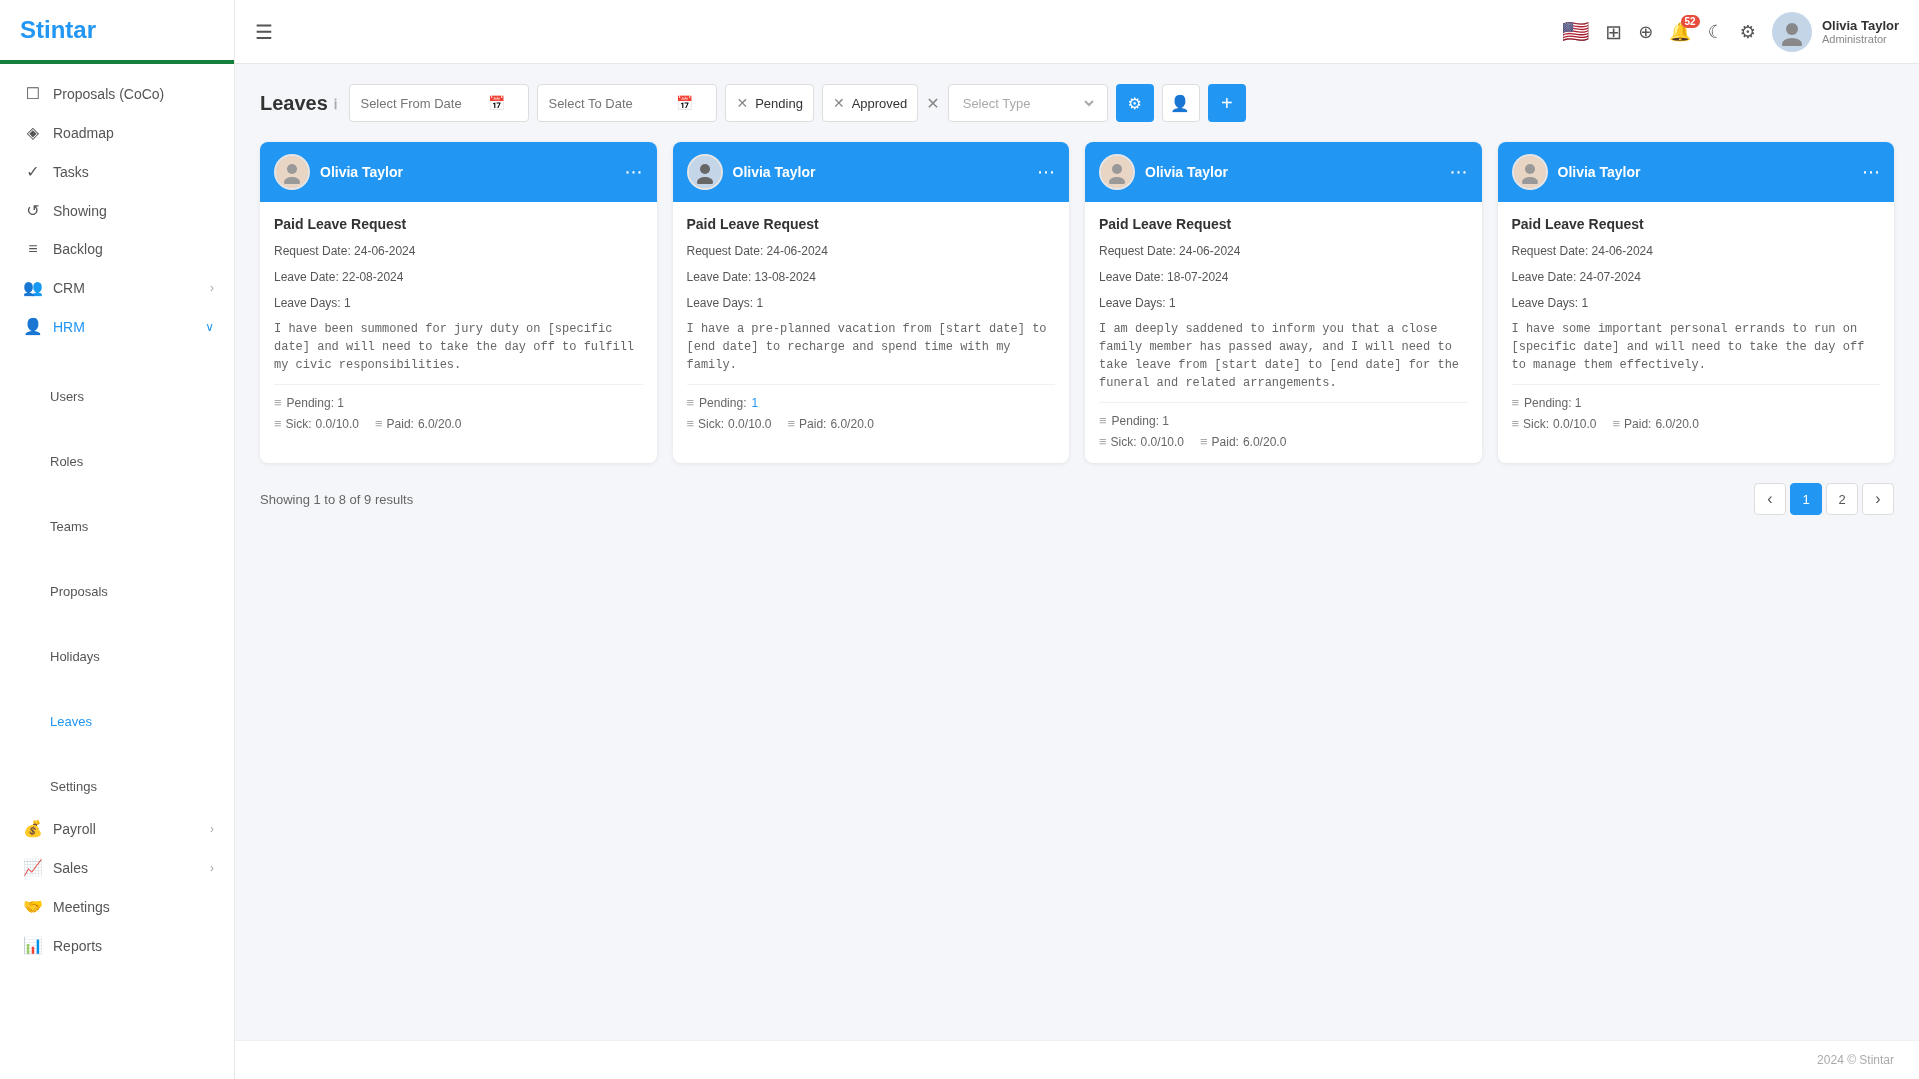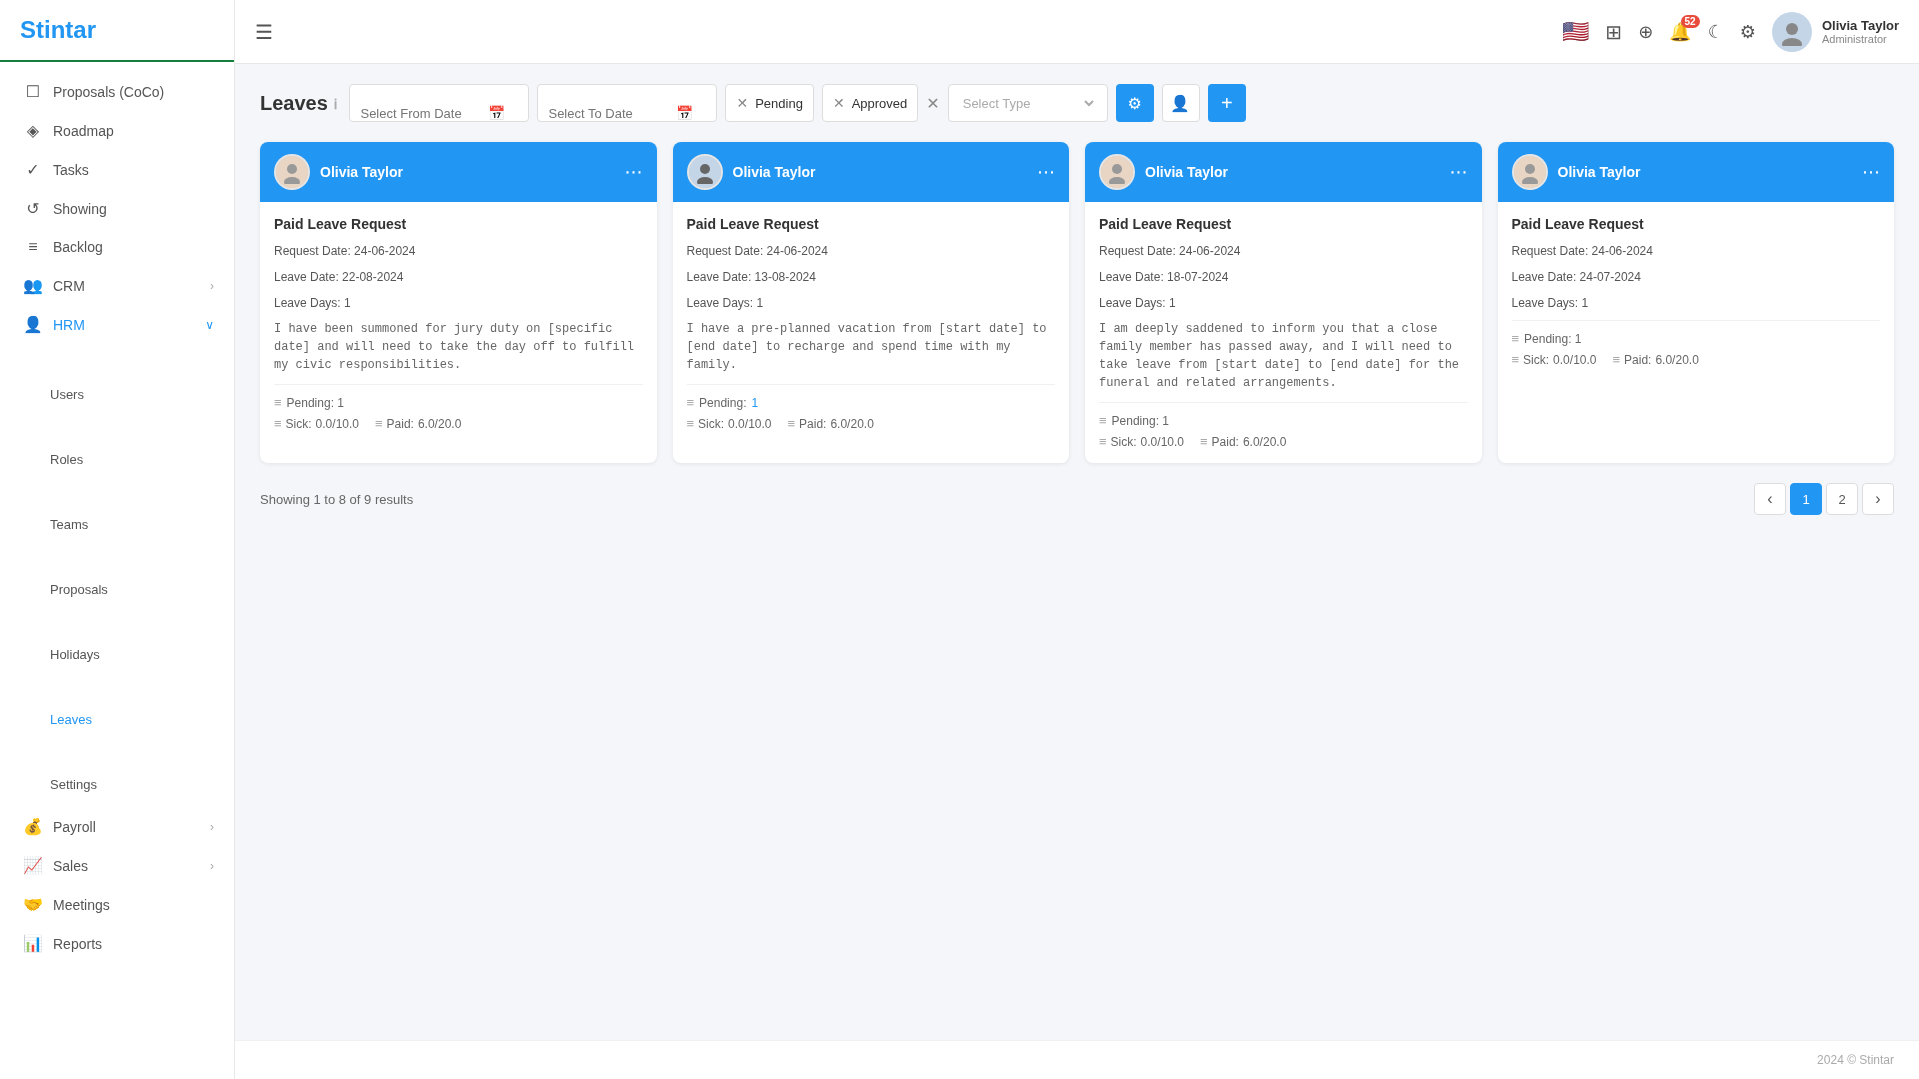--- a/index.html
+++ b/index.html
@@ -17,42 +17,42 @@
     .header-right { display: flex; align-items: center; gap: 16px; }
     .header-icon { font-size: 18px; color: #555; cursor: pointer; position: relative; }
     .badge { position: absolute; top: -6px; right: -8px; background: #e74c3c; color: #fff; font-size: 10px; border-radius: 10px; padding: 1px 4px; font-weight: bold; }
     .user-info { display: flex; align-items: center; gap: 10px; cursor: pointer; }
     .user-details { display: flex; flex-direction: column; }
     .user-name { font-size: 13px; font-weight: 600; color: #333; }
     .user-role { font-size: 11px; color: #888; }
     .flag { font-size: 22px; }
 
     
-    .sidebar-logo { padding: 16px 20px; border-bottom: 2px solid #15803d; }
+    .sidebar-logo { padding: 16px 20px; border-bottom: 4px solid #15803d; }
     .logo-text { font-size: 24px; font-weight: 800; color: #2196F3; }
 
     
     .sidebar-nav { flex: 1; padding: 10px 0; }
     .nav-item { display: flex; align-items: center; padding: 10px 20px; cursor: pointer; color: #555; font-size: 14px; gap: 10px; border-left: 3px solid transparent; transition: background 0.15s; }
     .nav-item.active-parent { color: #2196F3; }
     .nav-icon { font-size: 16px; width: 20px; text-align: center; }
     .nav-label { flex: 1; }
     .nav-arrow { font-size: 12px; color: #aaa; }
     .nav-sub { padding-left: 50px; font-size: 13px; color: #555; cursor: pointer; padding-top: 7px; padding-bottom: 7px; margin-top: 36px; }
     .nav-sub.active { color: #2196F3; font-weight: 500; }
 
     
     .content { flex: 1; padding: 20px 25px; overflow-y: auto; }
 
     
     .leaves-header { display: flex; align-items: center; gap: 12px; margin-bottom: 20px; flex-wrap: wrap; }
     .leaves-title { font-size: 20px; font-weight: 600; color: #333; display: flex; align-items: center; gap: 6px; }
     .leaves-title .info-icon { font-size: 14px; color: #aaa; }
     .filter-bar { display: flex; align-items: center; gap: 8px; flex-wrap: wrap; flex: 1; }
-    .date-input-wrap { display: flex; align-items: flex-end; border: 1px solid #ddd; border-radius: 4px; background: #fff; padding: 0 10px; height: 38px; gap: 8px; min-width: 180px; }
+    .date-input-wrap { display: flex; align-items: center; border: 1px solid #ddd; border-radius: 4px; background: #fff; padding: 0 10px; height: 38px; gap: 8px; min-width: 180px; }
     .date-input-wrap input { border: none; outline: none; font-size: 13px; color: #aaa; background: transparent; width: 120px; }
     .date-input-wrap .cal-icon { color: #aaa; font-size: 14px; cursor: pointer; }
     .filter-tag { display: flex; align-items: center; gap: 5px; border: 1px solid #ddd; border-radius: 4px; background: #fff; padding: 4px 10px; font-size: 13px; height: 38px; }
     .filter-tag .tag-x { cursor: pointer; color: #888; font-size: 14px; margin-right: 2px; }
     .tag-pending { color: #333; }
     .tag-approved { color: #333; }
     .filter-clear { color: #888; cursor: pointer; font-size: 16px; }
     .type-select-wrap { border: 1px solid #ddd; border-radius: 4px; background: #fff; padding: 0 10px; height: 38px; display: flex; align-items: center; min-width: 160px; }
     .type-select-wrap select { border: none; outline: none; font-size: 13px; color: #aaa; background: transparent; width: 100%; cursor: pointer; }
     .action-btn { width: 38px; height: 38px; border-radius: 4px; display: flex; align-items: center; justify-content: center; cursor: pointer; border: none; font-size: 16px; }
@@ -406,20 +406,21 @@
               <span>24-06-2024</span>
             </div>
             <div class="card-meta">
               <span>Leave Date:</span>
               <span>24-07-2024</span>
             </div>
             <div class="card-meta">
               <span>Leave Days:</span>
               <span>1</span>
             </div>
+            <div class="card-desc">I have some important personal errands to run on [specific date] and will need to take the day off to manage them effectively.</div>
             <hr class="card-divider">
             <div class="card-stat">
               <span class="card-stat-icon">≡</span>
               <span>Pending: 1</span>
             </div>
             <div class="card-stats-row">
               <div class="card-stat-item">
                 <span class="card-stat-icon">≡</span>
                 <span>Sick:</span>
                 <span>0.0/10.0</span>

